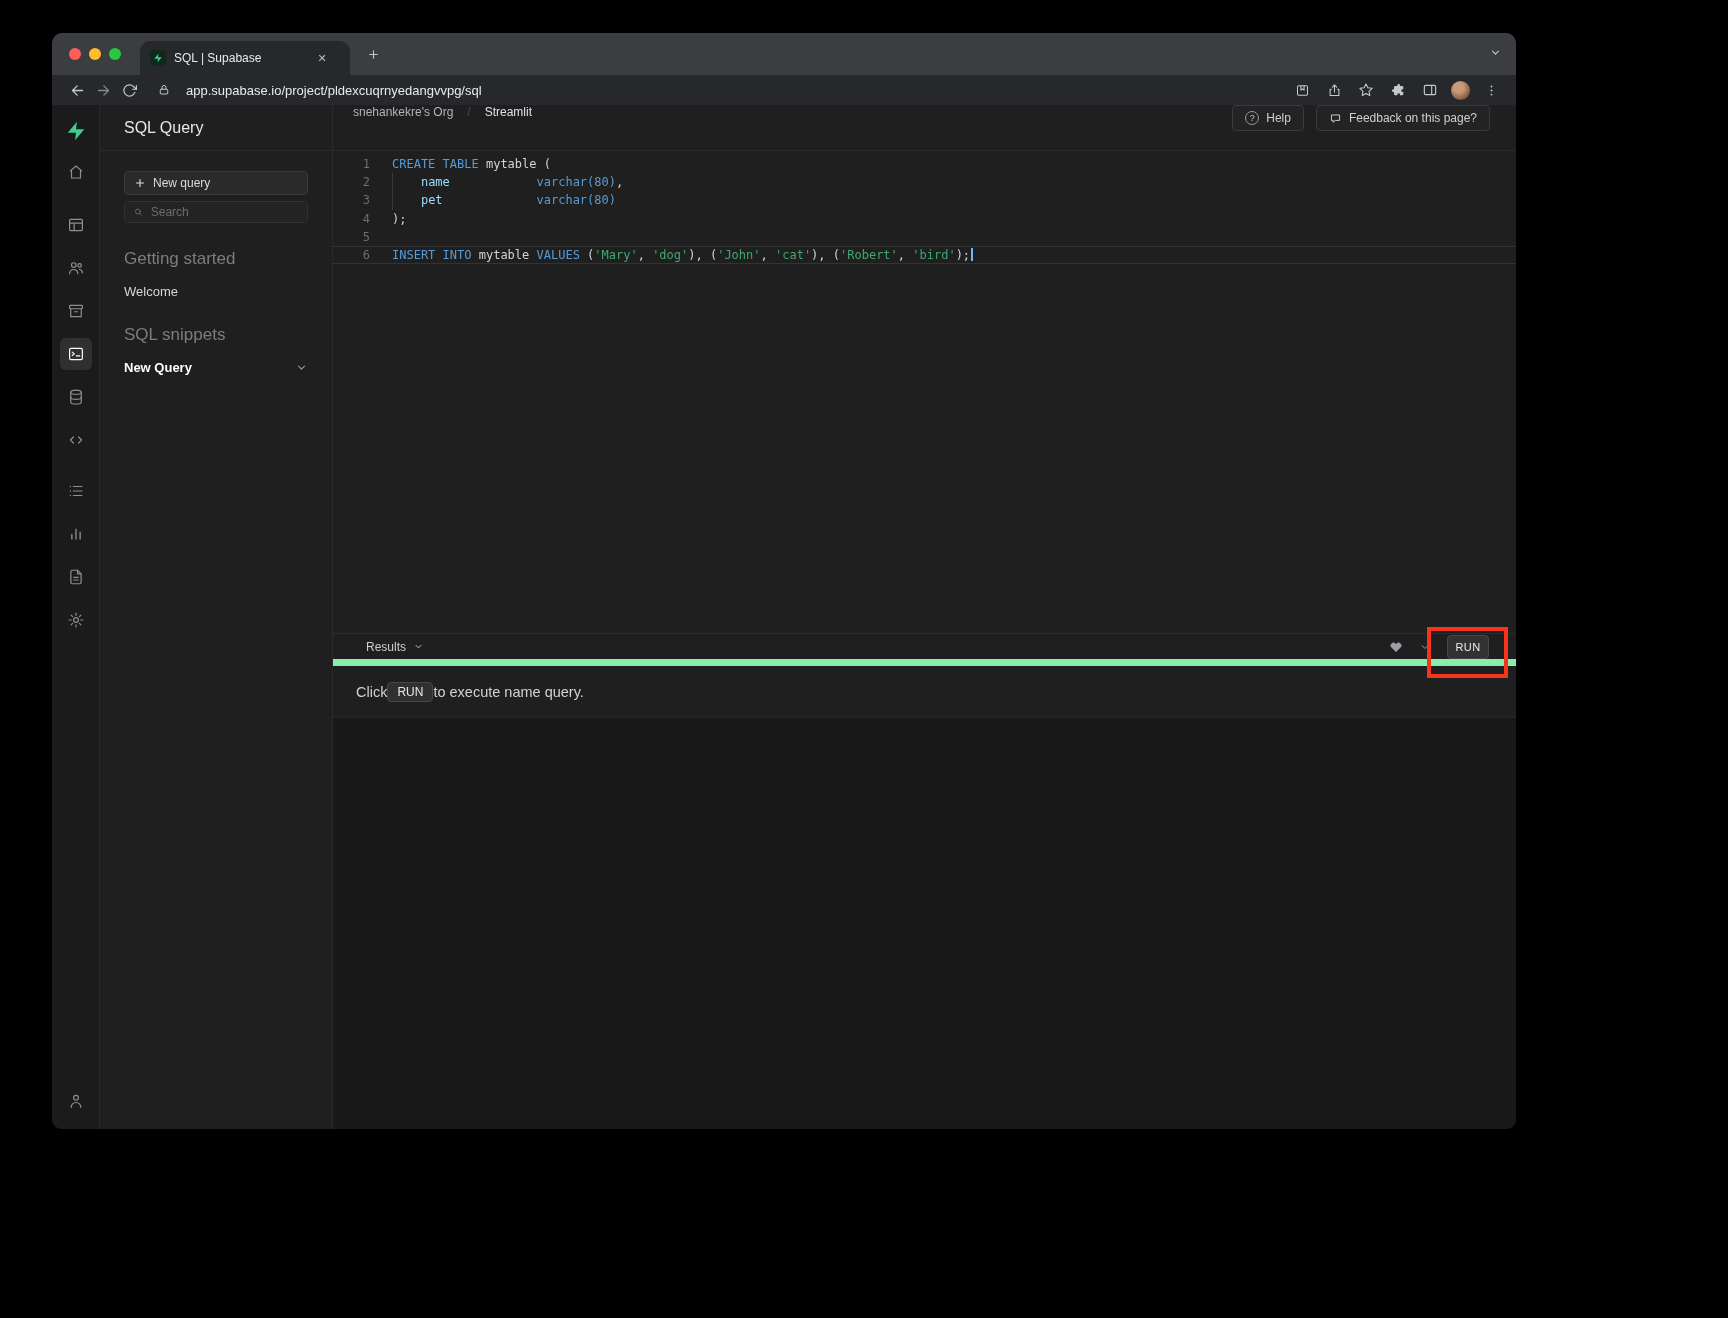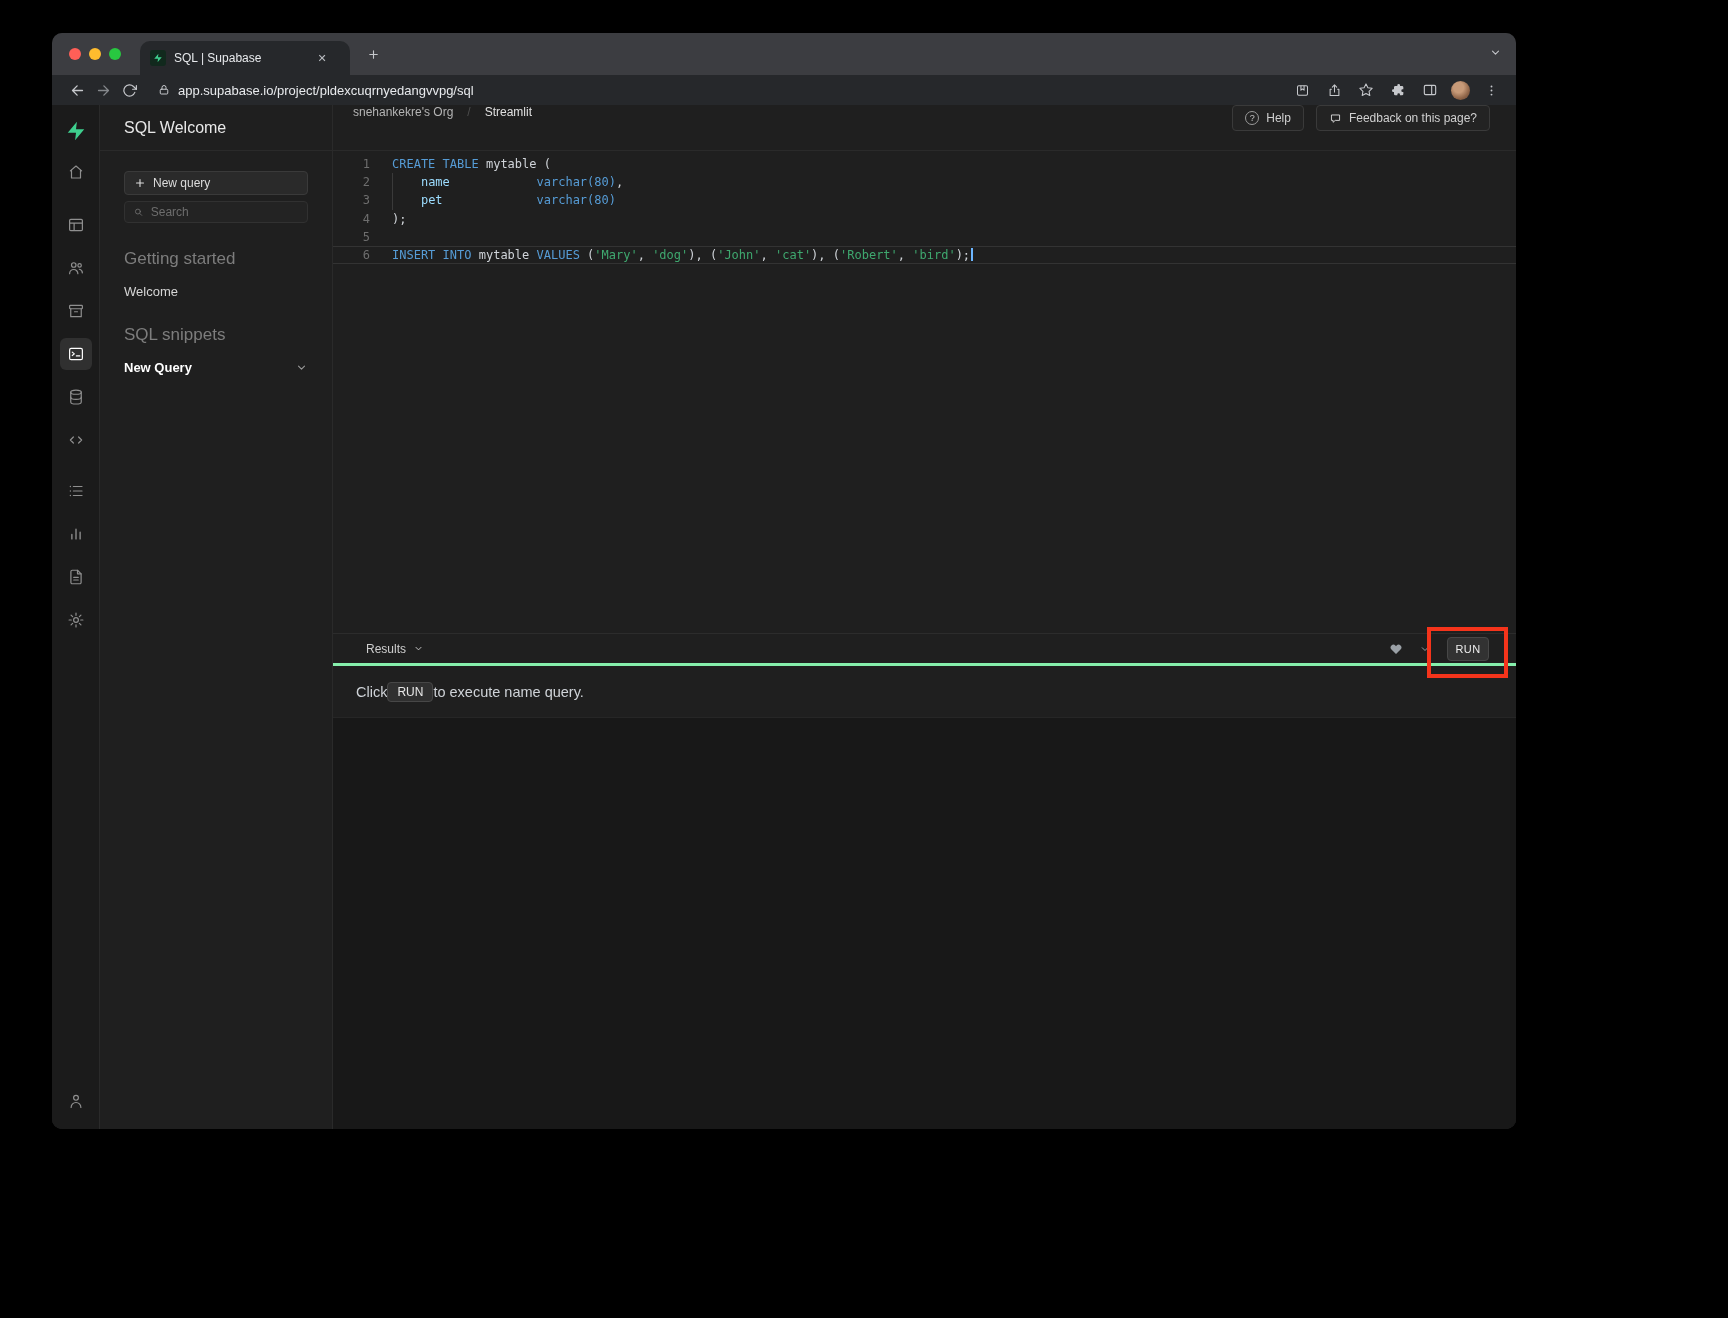--- a/index.html
+++ b/index.html
@@ -25,21 +25,21 @@
   .favicon { width:16px; height:16px; border-radius:3px; background:#11291d; display:flex; align-items:center; justify-content:center; flex:none; }
   .tab-title { flex:1; font-size:12px; color:#e8eaed; white-space:nowrap; overflow:hidden; }
   .tab-close { color:#b9bcc0; font-size:11px; width:16px; height:16px; display:flex; align-items:center; justify-content:center; border-radius:50%; cursor:default; }
   .newtab { align-self:center; margin-left:10px; width:26px; height:26px; display:flex; align-items:center; justify-content:center; color:#c6c8cc; border-radius:50%; }
   .strip-chevron { position:absolute; right:14px; top:13px; color:#c6c8cc; }
 
   
   .navbar { height:30px; background:#26282b; display:flex; align-items:center; padding:0 12px; color:#c6c8cc; }
   .nav-icon { width:26px; height:24px; display:flex; align-items:center; justify-content:center; flex:none; }
   .nav-icon.dim { color:#85888c; }
-  .urlbox { display:flex; align-items:center; gap:8px; margin-left:16px; flex:1; min-width:0; }
+  .urlbox { display:flex; align-items:center; gap:16px; margin-left:16px; flex:1; min-width:0; }
   .url-text { font-size:13px; color:#e8eaed; white-space:nowrap; overflow:hidden; }
   .nav-right { display:flex; align-items:center; gap:6px; margin-left:auto; }
   .avatar { width:19px; height:19px; border-radius:50%; background:radial-gradient(circle at 40% 35%, #c79a78 0 30%, #8d6347 65%, #5f4030); flex:none; margin:0 2px; }
 
   
   .app { display:flex; height:calc(100% - 72px); background:#1f1f1f; }
 
   
   .rail { width:48px; background:#1b1b1b; border-right:1px solid #2a2a2a; display:flex; flex-direction:column; align-items:center; padding:10px 0 12px; flex:none; }
   .rail-logo { width:32px; height:32px; display:flex; align-items:center; justify-content:center; margin-bottom:9px; }
@@ -81,21 +81,21 @@
   .code-line .code span { white-space:pre; }
   .code-line.current { box-shadow: inset 0 1px 0 rgba(255,255,255,.09), inset 0 -1px 0 rgba(255,255,255,.09); }
   .tok-k { color:var(--syntax_keyword,#569cd6); }
   .tok-s { color:var(--syntax_string,#3fa86f); }
   .tok-i { color:var(--syntax_identifier,#9cdcfe); }
   .tok-p { color:#d0d4d9; }
   .caret { display:inline-block; width:2px; height:13px; background:#6cb6ff; vertical-align:-2px; margin-left:1px; }
   .indent-guide { position:absolute; left:59px; top:22px; height:37px; border-left:1px solid #3a3a3a; }
 
   
-  .utilbar { height:33px; border-top:1px solid #2c2c2c; border-bottom:3px solid #86efac; display:flex; align-items:center; padding:0 27px 0 33px; flex:none; }
+  .utilbar { height:33px; border-top:1px solid #2c2c2c; border-bottom:7px solid #86efac; display:flex; align-items:center; padding:0 27px 0 33px; flex:none; }
   .results-dd { display:flex; align-items:center; gap:7px; color:#cfcfcf; font-size:12px; }
   .util-right { margin-left:auto; display:flex; align-items:center; gap:16px; color:#9aa0a6; }
   .run-btn { width:42px; height:24px; background:#323232; border:1px solid #474747; border-radius:4px; color:#ececec; font-size:11px; display:flex; align-items:center; justify-content:center; letter-spacing:.4px; }
 
   
   .msgbar { height:52px; display:flex; align-items:center; gap:0; padding-left:23px; border-bottom:1px solid #262626; font-size:14.5px; color:#cfd3d8; flex:none; }
   .kbd { background:#303030; border:1px solid #474747; border-radius:4px; padding:2px 9px; font-size:12px; color:#e8e8e8; }
 
   .results-empty { flex:1; background:#181818; }
 
@@ -280,21 +280,21 @@
       <div class="rail-btn" style="margin-bottom:0">
         <svg width="18" height="18" viewBox="0 0 24 24" fill="none" stroke="currentColor" stroke-width="1.6" stroke-linecap="round">
             <circle cx="12" cy="7.8" r="3.2"></circle>
             <path d="M5.5 20.5a6.5 6.5 0 0 1 13 0"></path>
           </svg>
       </div>
     </nav>
 
     <aside class="sidebar">
       <div class="sidebar-header">
-        <span class="sidebar-title">SQL Welcome</span>
+        <span class="sidebar-title">SQL Query</span>
       </div>
       <div class="sidebar-body">
         <button class="btn-newquery">
           <svg width="12" height="12" viewBox="0 0 24 24" fill="none" stroke="currentColor" stroke-width="2.2" stroke-linecap="round">
               <path d="M12 5v14M5 12h14"></path>
             </svg>
           <span>New query</span>
         </button>
         <div class="search-wrap">
           <svg width="12" height="12" viewBox="0 0 24 24" fill="none" stroke="currentColor" stroke-width="2" stroke-linecap="round">

